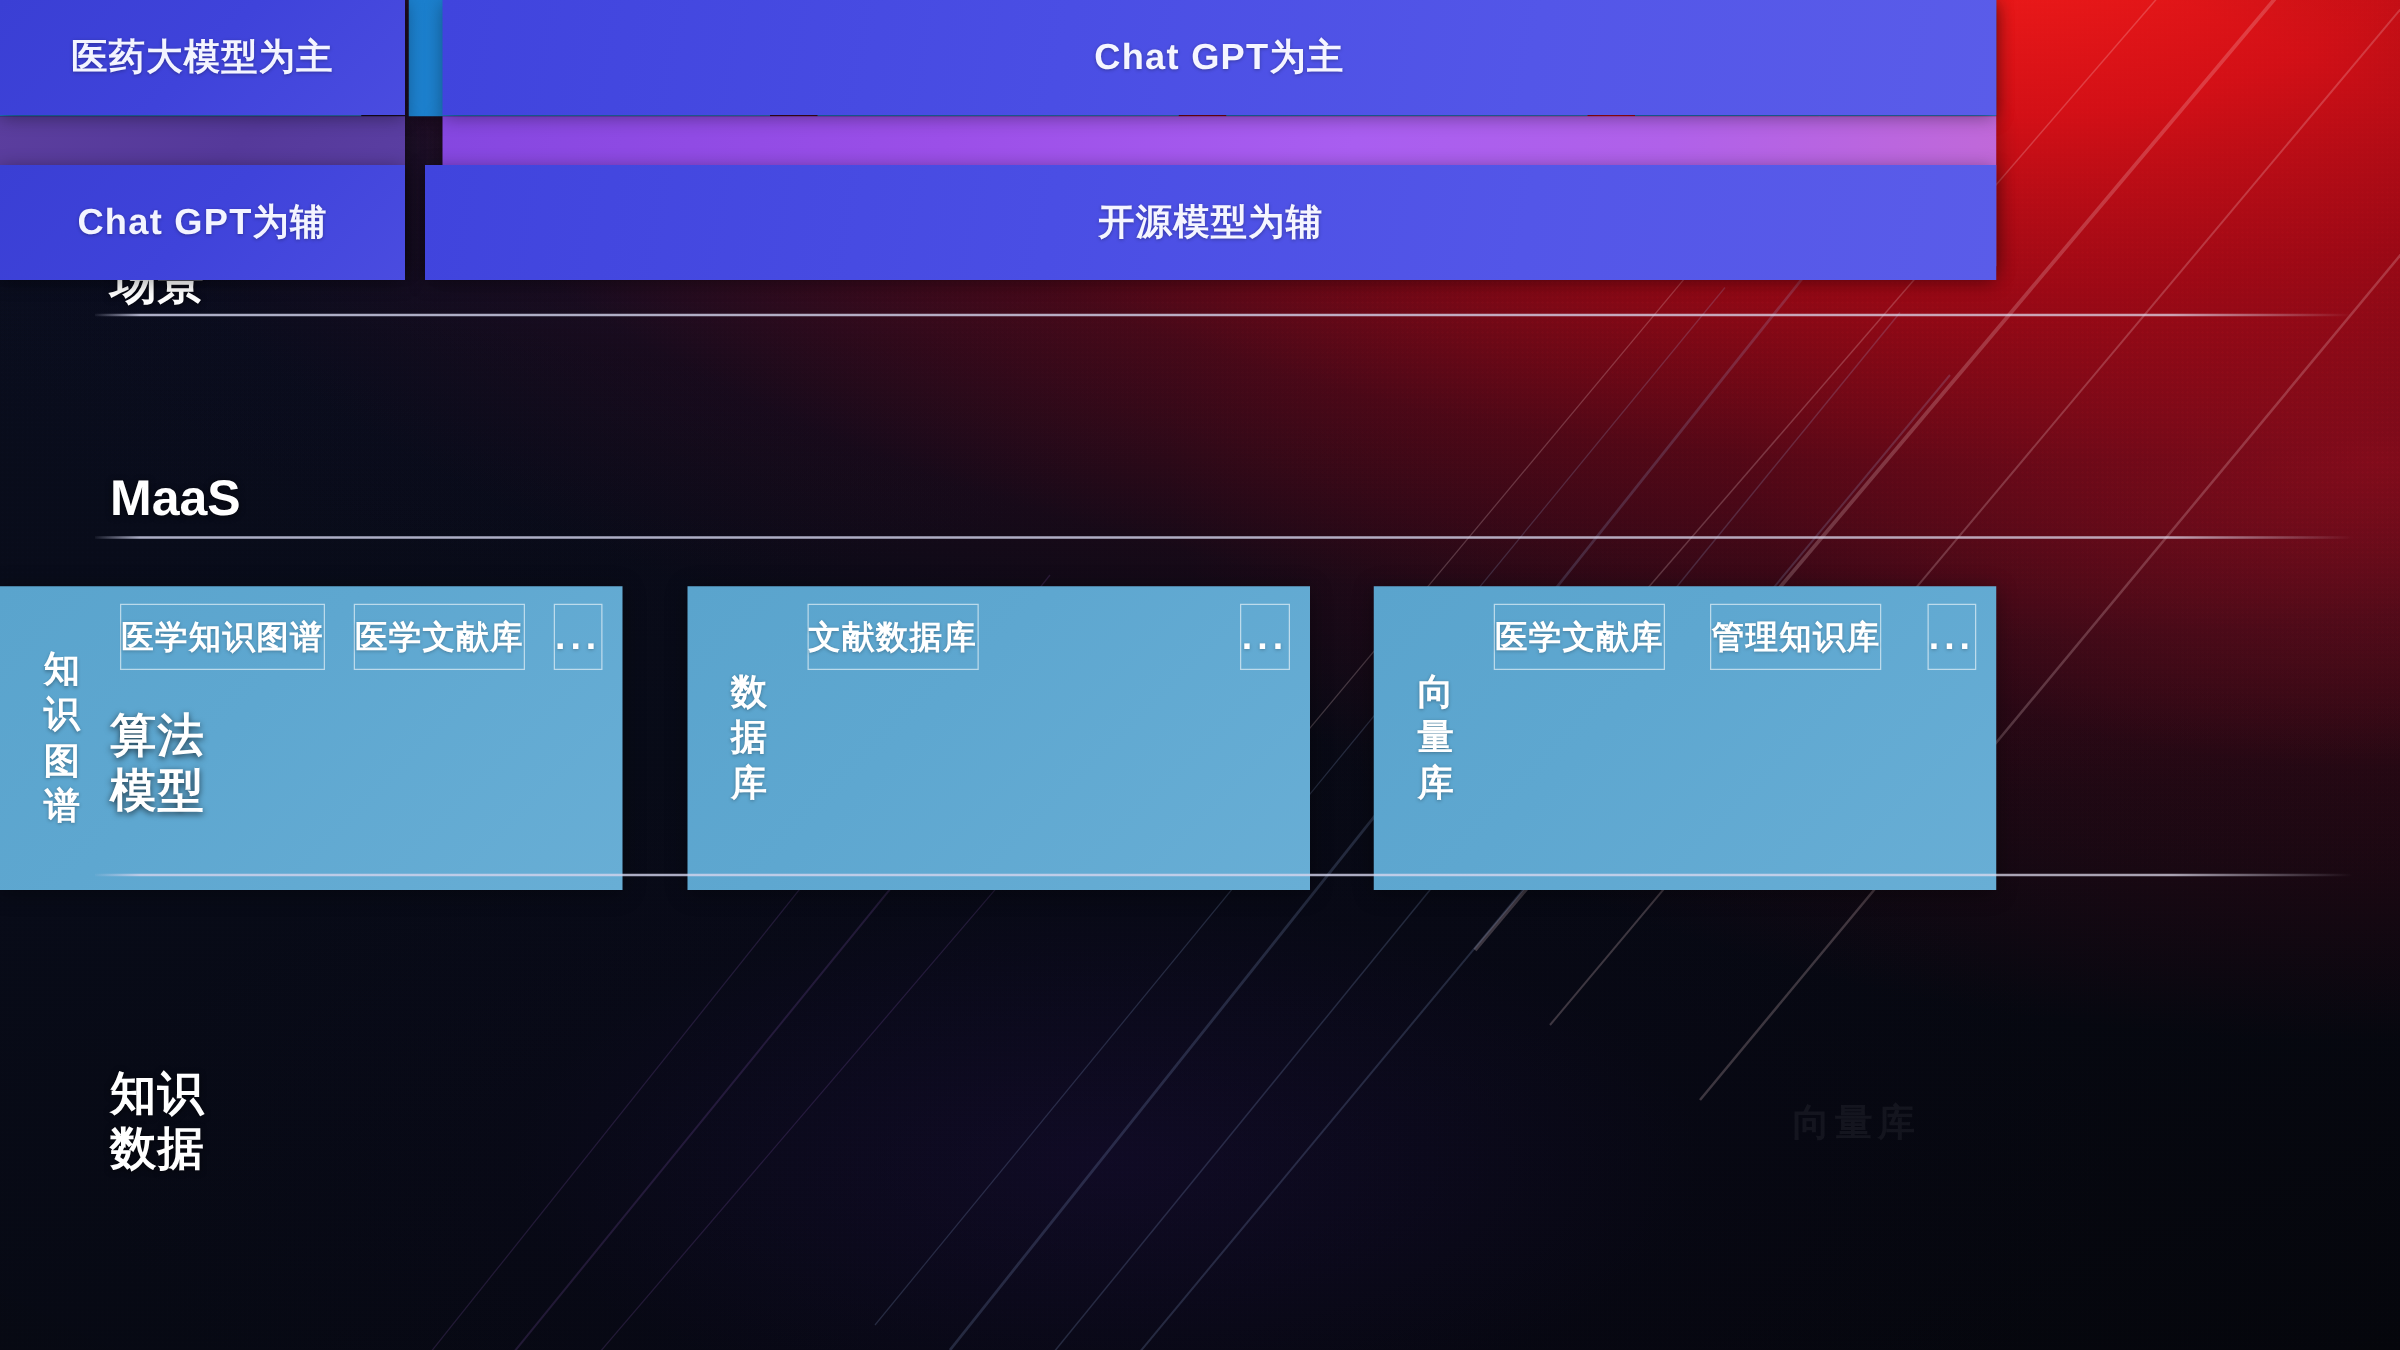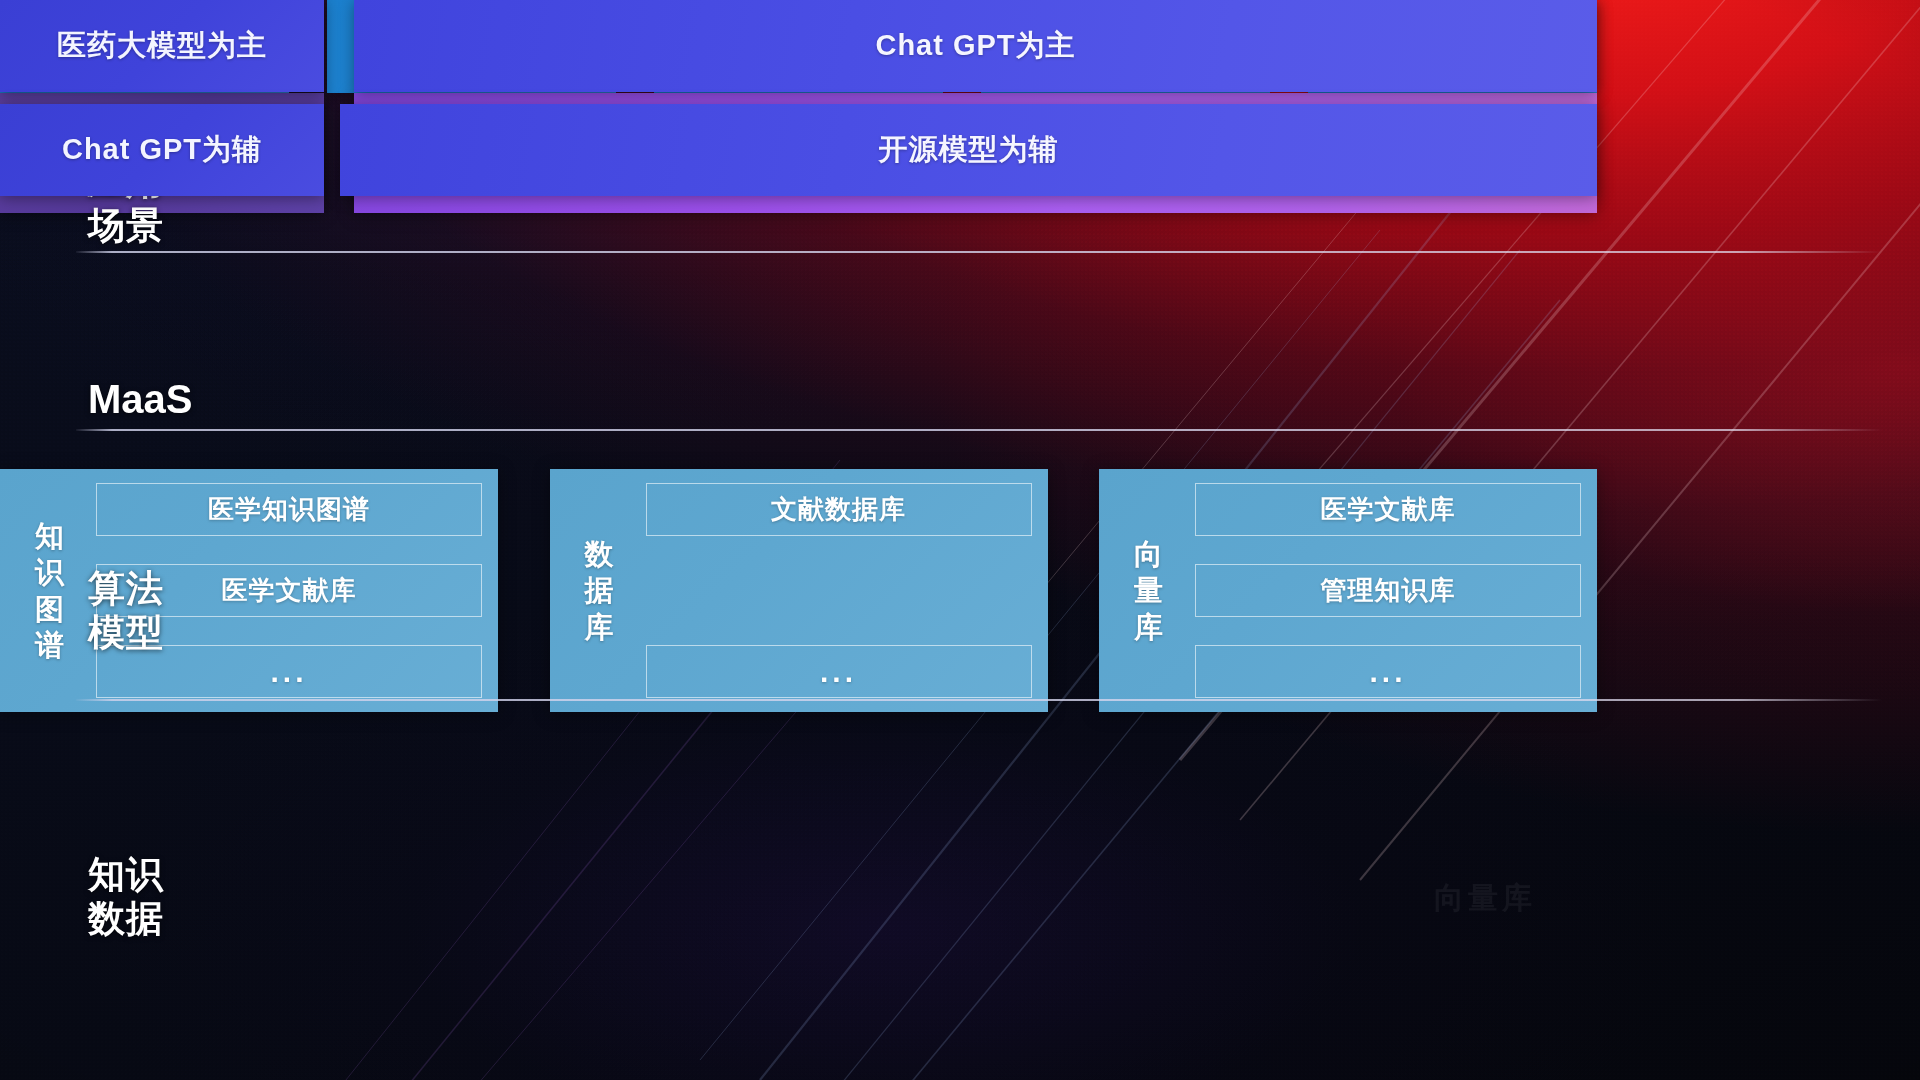--- a/index.html
+++ b/index.html
@@ -116,21 +116,21 @@
     background: linear-gradient(100deg, #8547e0 0%, #9b4fe8 32%, #a95ef0 58%, #b061e9 78%, #c169d8 100%);
     color: #fbf8ff; font-size: 29px; font-weight: 700; letter-spacing: 1px;
     box-shadow: 0 2px 16px rgba(0,0,0,.38);
     text-shadow: 0 1px 4px rgba(0,0,0,.28);
   }
 
   
   .algo-row { left: 249px; top: 464px; width: 1597px; height: 208px; margin-top: 48px; }
   .algo-line { position: absolute; left: 0; width: 1597px; height: 92px; display: flex; gap: 30px; }
   .algo-line.one { top: 0; }
-  .algo-line.two { top: 104px; gap: 16px; }
+  .algo-line.two { top: 132px; gap: 16px; }
   .algo-left {
     width: 324px;
     display: flex; align-items: center; justify-content: center;
     background: linear-gradient(135deg, #3a3fd4 0%, #3f43da 50%, #4a4ce0 100%);
     color: #f3f4ff; font-size: 29px; font-weight: 700; letter-spacing: 1px;
     box-shadow: 0 2px 14px rgba(0,0,0,.4);
     text-shadow: 0 1px 3px rgba(0,0,0,.3);
   }
   .algo-right {
     flex: 1 1 auto;
@@ -156,21 +156,21 @@
     flex: 0 0 72px;
     display: flex; flex-direction: column;
     align-items: center; justify-content: center;
     color: #ffffff;
     font-size: 29px; font-weight: 700; line-height: 1.25;
     letter-spacing: 1px;
     text-shadow: 0 1px 3px rgba(0,0,0,.3);
   }
   .kd-items {
     flex: 1 1 auto;
-    display: flex; flex-direction: column; justify-content: space-between;
+    display: flex; flex-direction: row; justify-content: space-between;
     padding-left: 10px;
   }
   .kd-item {
     height: 53px;
     border: 1px solid rgba(255,255,255,0.58);
     display: flex; align-items: center; justify-content: center;
     color: #ffffff; font-size: 26px; font-weight: 700; letter-spacing: 1px;
     text-shadow: 0 1px 3px rgba(0,0,0,.25);
   }
   .kd-item.ellipsis { font-size: 30px; letter-spacing: 4px; }

